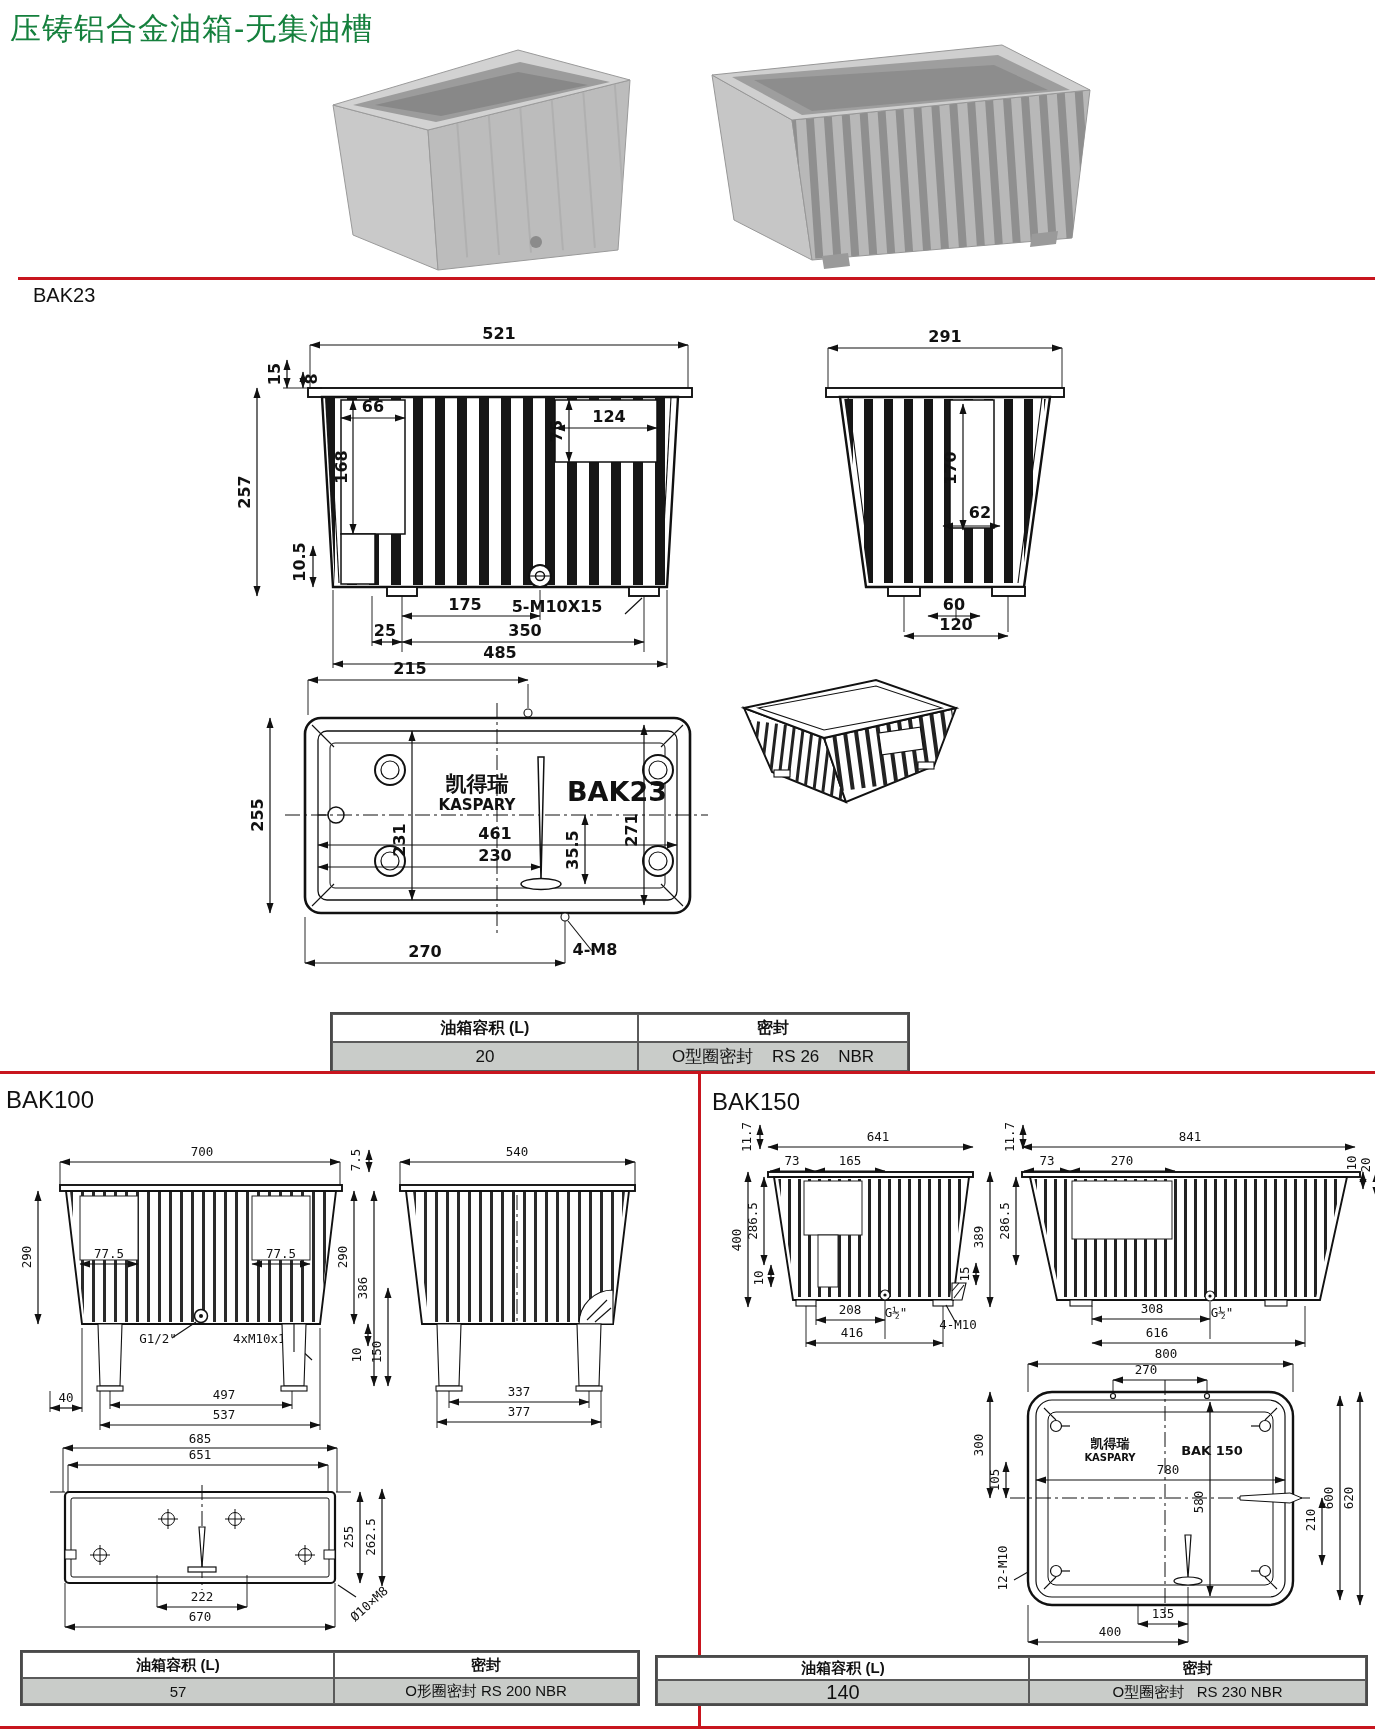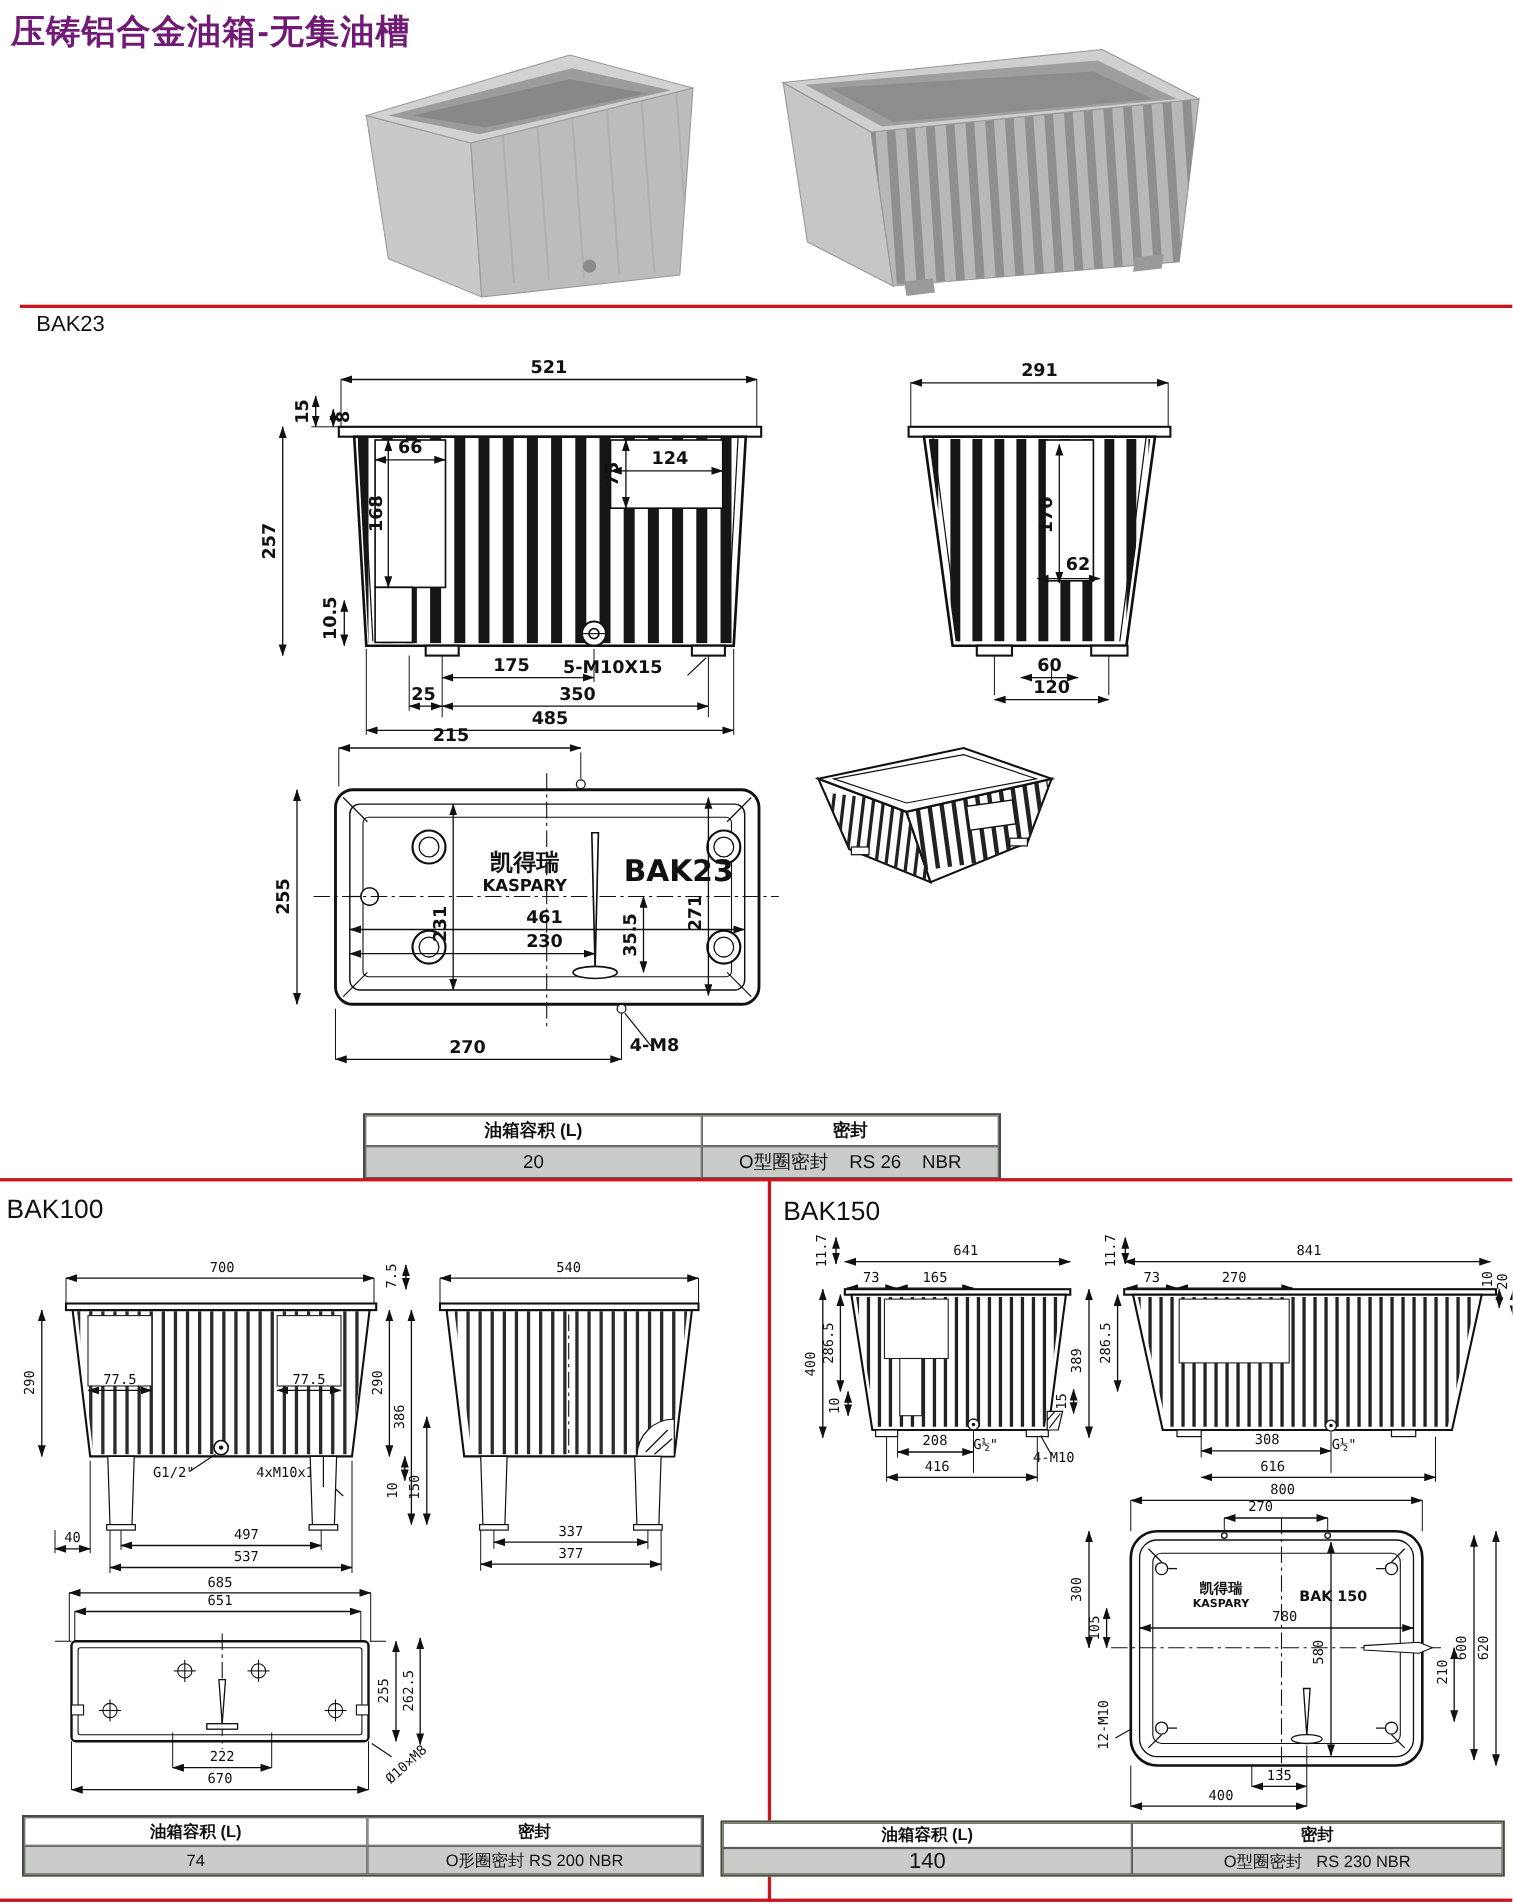--- a/index.html
+++ b/index.html
@@ -1,19 +1,19 @@
 <!DOCTYPE html>
 <html><head>
 <meta charset="utf-8">
 <style>
 *{margin:0;padding:0;box-sizing:border-box}
 html,body{background:#fff}
 body{width:1375px;height:1731px;position:relative;font-family:"Liberation Sans",sans-serif;color:#111;overflow:hidden}
 .redline{position:absolute;background:#c8151e}
-.page-title{position:absolute;left:10px;top:8px;font-size:31px;font-weight:bold;letter-spacing:1px;color:#701a75}
+.page-title{position:absolute;left:10px;top:8px;font-size:31px;font-weight:normal;letter-spacing:1px;color:#15803d}
 .sec-label{position:absolute;font-size:24px;color:#111}
 svg{position:absolute;overflow:visible}
 svg text{fill:#111}
 .t23{font-family:"DejaVu Sans",sans-serif;font-weight:bold;font-size:16px;text-anchor:middle}
 .tm{font-family:"DejaVu Sans Mono",monospace;font-size:12.5px;text-anchor:middle}
 .brand{font-family:"DejaVu Sans",sans-serif;font-weight:bold;text-anchor:middle}
 .dl{stroke:#111;stroke-width:1.2;fill:none}
 .xl{stroke:#111;stroke-width:0.9;fill:none}
 .thk{stroke:#111;stroke-width:2.4;fill:none}
 .th2{stroke:#111;stroke-width:1.9;fill:none}
@@ -380,21 +380,21 @@
     <line class="xl" x1="315" y1="148" x2="315" y2="192"></line>
   <line class="dl" x1="45" y1="192" x2="315" y2="192" marker-start="url(#ms)" marker-end="url(#me)"></line>
   <text class="tm" x="180" y="186">670</text>
   <text class="tm" x="352" y="172" transform="rotate(-42 352 172)">Ø10×M8</text>
   <line class="thn" x1="318" y1="150" x2="336" y2="162"></line>
 </svg>
 
 <div class="spec" style="left:20px;top:1650px;width:620px;grid-template-columns:312px auto;grid-template-rows:26px 26px">
   <div class="hd" style="font-size:15px">油箱容积 (L)</div>
   <div class="hd" style="font-size:15px">密封</div>
-  <div class="vl" style="font-size:15px">74</div>
+  <div class="vl" style="font-size:15px">57</div>
   <div class="vl" style="font-size:15px">O形圈密封 RS 200 NBR</div>
 </div>
 
 <svg style="left:700px;top:1115px" width="310" height="245" viewBox="0 0 310 245">
   <clipPath id="c150f">
       <polygon points="78,62 265,62 250,183 96,183"></polygon>
     </clipPath>
   <line class="dl" x1="60" y1="10" x2="60" y2="34" marker-start="url(#ms)" marker-end="url(#me)"></line>
   <text class="tm" x="51" y="22" transform="rotate(-90 51 22)">11.7</text>
   <line class="dl" x1="68" y1="32" x2="273" y2="32" marker-start="url(#ms)" marker-end="url(#me)"></line>

